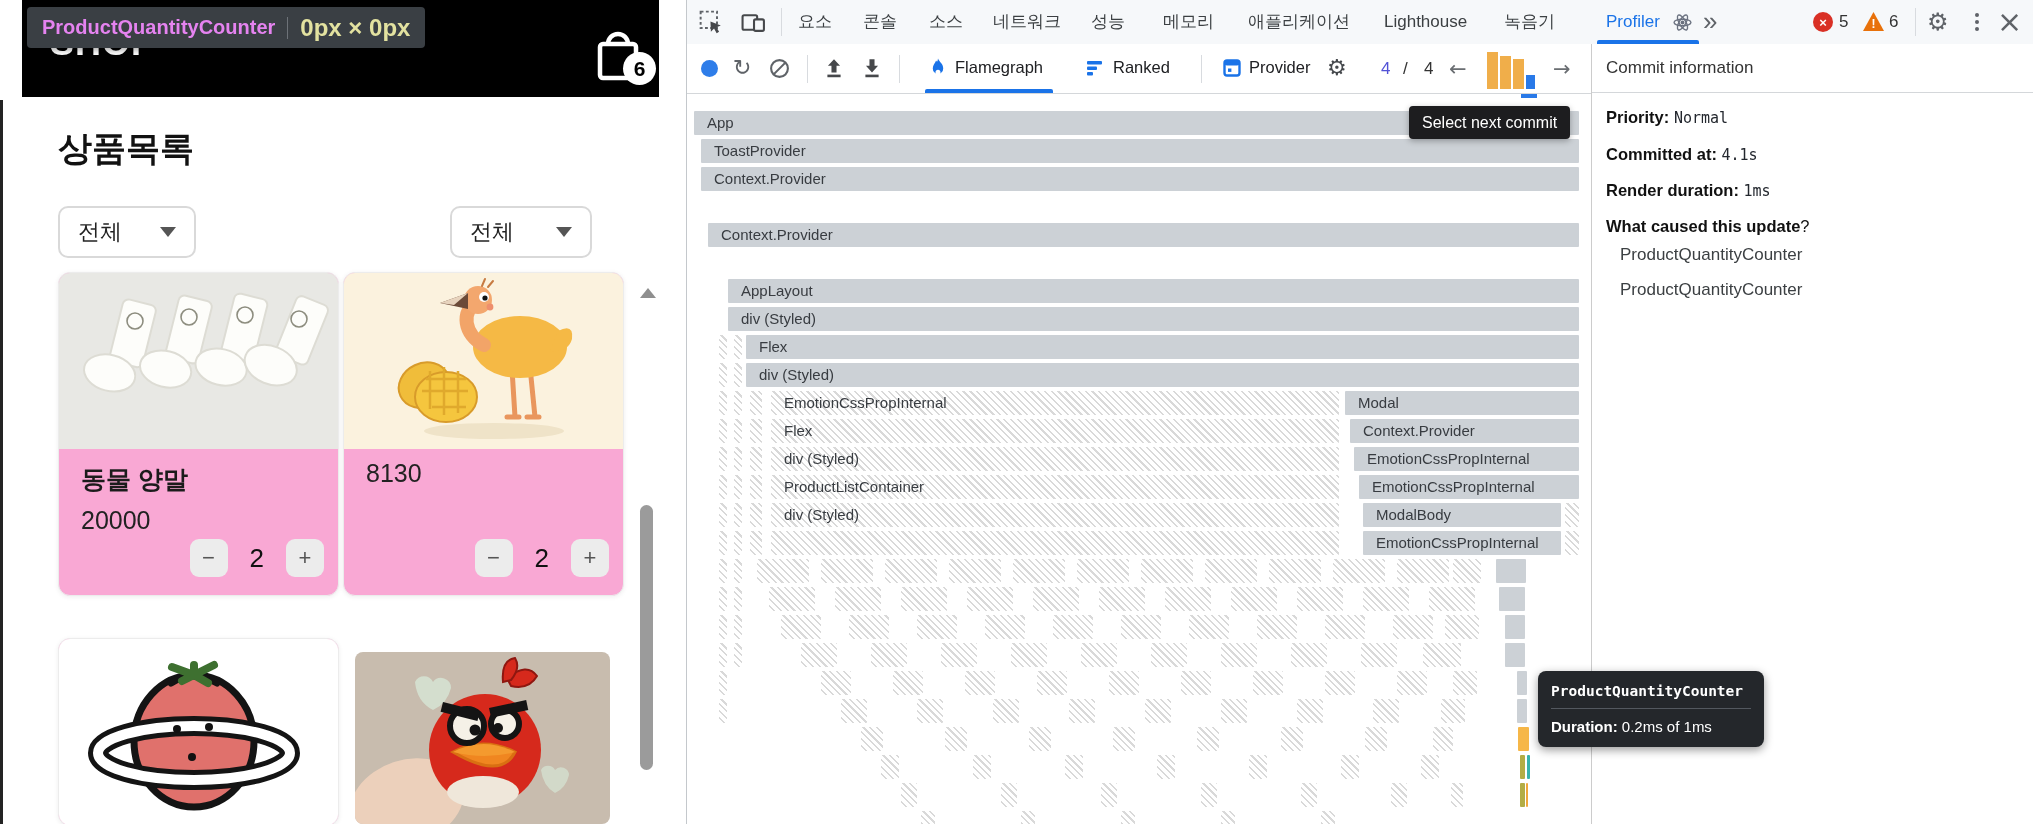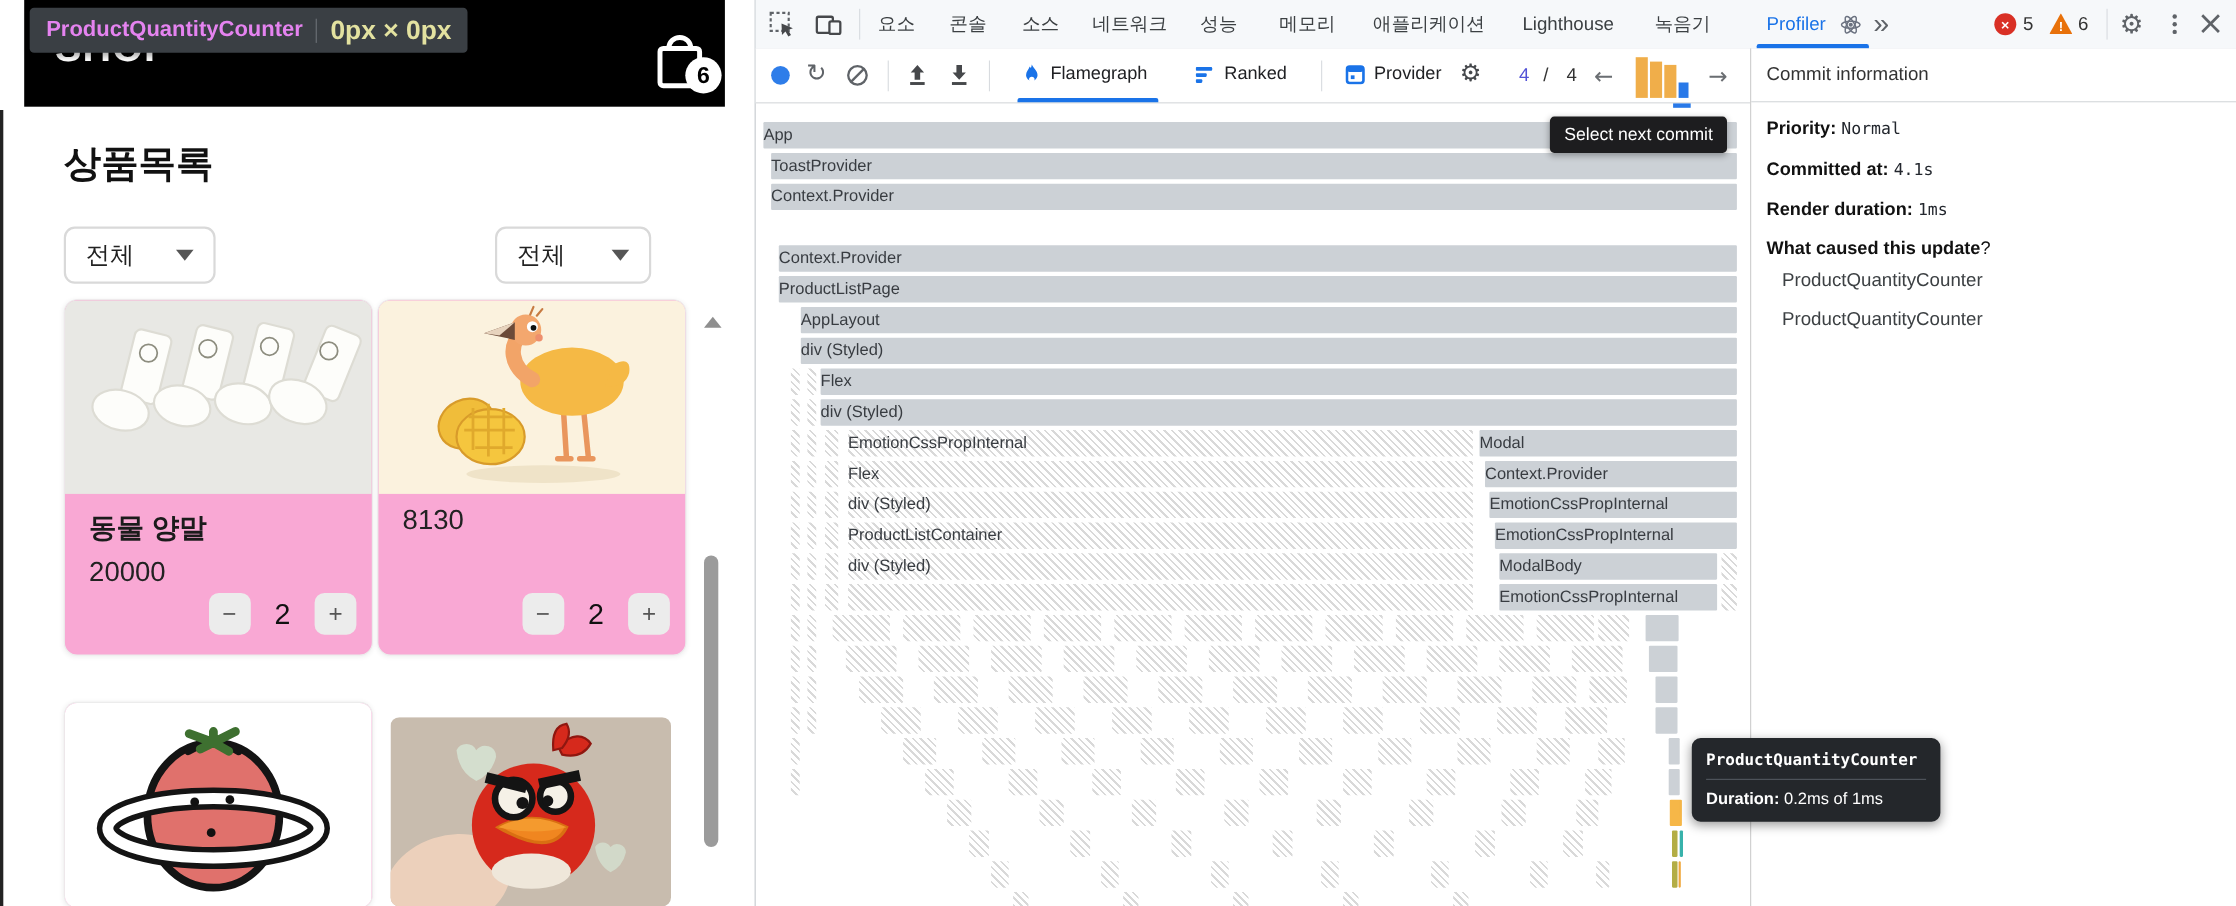--- a/index.html
+++ b/index.html
@@ -74,21 +74,21 @@
   .cp-header{position:absolute;left:14px;top:0;height:48px;line-height:48px;font-size:17px;color:#333;}
   .cp-divider{position:absolute;left:0;top:48px;width:100%;height:1px;background:#d4d7da;}
   .cp-row{position:absolute;left:14px;font-size:16.5px;color:#111;white-space:nowrap;text-align:center;}
   .cp-row b{font-weight:700;}
   .cp-val{font-family:"DejaVu Sans Mono","Liberation Mono",monospace;font-size:15px;color:#23272e;}
   .cp-cause{position:absolute;left:28px;font-size:17px;color:#3c4043;cursor:pointer;}
 
   .flamegraph{position:absolute;left:0;top:93px;width:904px;height:731px;overflow:hidden;}
   .seg{position:absolute;height:24px;line-height:24px;font-size:15px;color:#383c41;white-space:nowrap;
        overflow:hidden;box-sizing:border-box;border-radius:1px;cursor:pointer;}
-  .seg span{padding-left:0;text-align:right;}
+  .seg span{padding-left:13px;text-align:right;}
   .seg-s{background:#ccd1d6;}
   .seg-h{background:repeating-linear-gradient(45deg,#ffffff 0px,#ffffff 3.2px,#d9d9d9 3.2px,#d9d9d9 4.8px);}
   .seg-a{background:#f6b748;}
   .seg-o{background:#b3ad45;}
   .seg-t{background:#38b2ab;}
   .seg-g{background:#f0a73c;}
 
   .tt-next{position:absolute;left:722px;top:106px;height:33px;line-height:33px;background:#1d1d1f;color:#fff;
            font-size:16px;border-radius:4px;padding:0 13px;z-index:70;box-shadow:0 2px 6px rgba(0,0,0,.3);}
   .tt-flame{position:absolute;left:851px;top:671px;width:200px;background:#24272b;color:#fff;border-radius:8px;
@@ -341,21 +341,20 @@
         </div>
       <span class="pt nav-arrow" style="left:866px;top:13px;">→</span>
       <div class="sel-underline"></div>
     </div>
 
     <div class="flamegraph">
         <div class="seg seg-s" style="left: 7px; top: 18px; width: 885px;"><span>App</span></div>
         <div class="seg seg-s" style="left: 14px; top: 46px; width: 878px;"><span>ToastProvider</span></div>
         <div class="seg seg-s" style="left: 14px; top: 74px; width: 878px;"><span>Context.Provider</span></div>
         <div class="seg seg-s" style="left: 21px; top: 130px; width: 871px;"><span>Context.Provider</span></div>
-        <div class="seg seg-s" style="left: 21px; top: 158px; width: 871px;"><span>ProductListPage</span></div>
         <div class="seg seg-s" style="left: 41px; top: 186px; width: 851px;"><span>AppLayout</span></div>
         <div class="seg seg-s" style="left: 41px; top: 214px; width: 851px;"><span>div (Styled)</span></div>
         <div class="seg seg-h" style="left: 32px; top: 242px; width: 8px;"></div>
         <div class="seg seg-h" style="left: 47px; top: 242px; width: 8px;"></div>
         <div class="seg seg-s" style="left: 59px; top: 242px; width: 833px;"><span>Flex</span></div>
         <div class="seg seg-h" style="left: 32px; top: 270px; width: 8px;"></div>
         <div class="seg seg-h" style="left: 47px; top: 270px; width: 8px;"></div>
         <div class="seg seg-s" style="left: 59px; top: 270px; width: 833px;"><span>div (Styled)</span></div>
         <div class="seg seg-h" style="left: 32px; top: 298px; width: 8px;"></div>
         <div class="seg seg-h" style="left: 47px; top: 298px; width: 8px;"></div>

